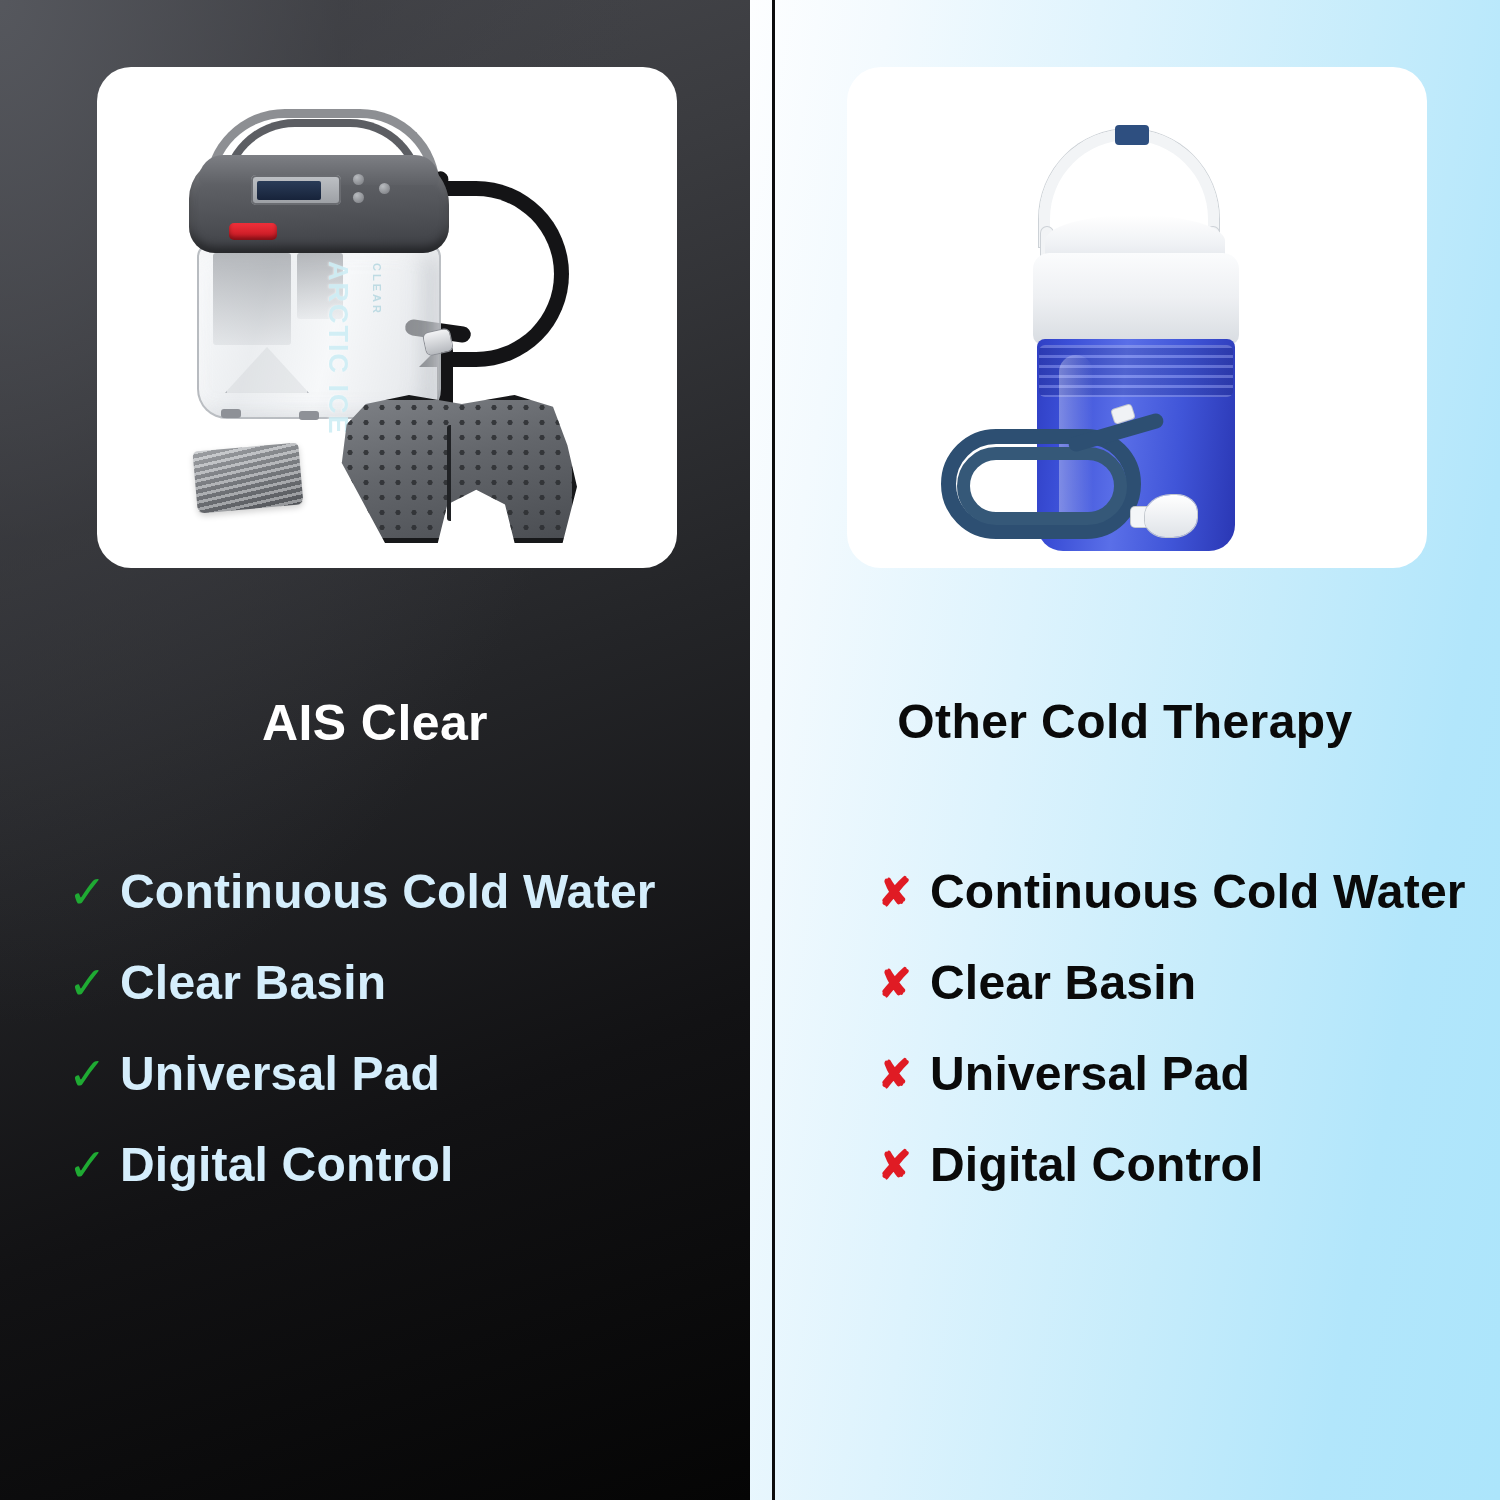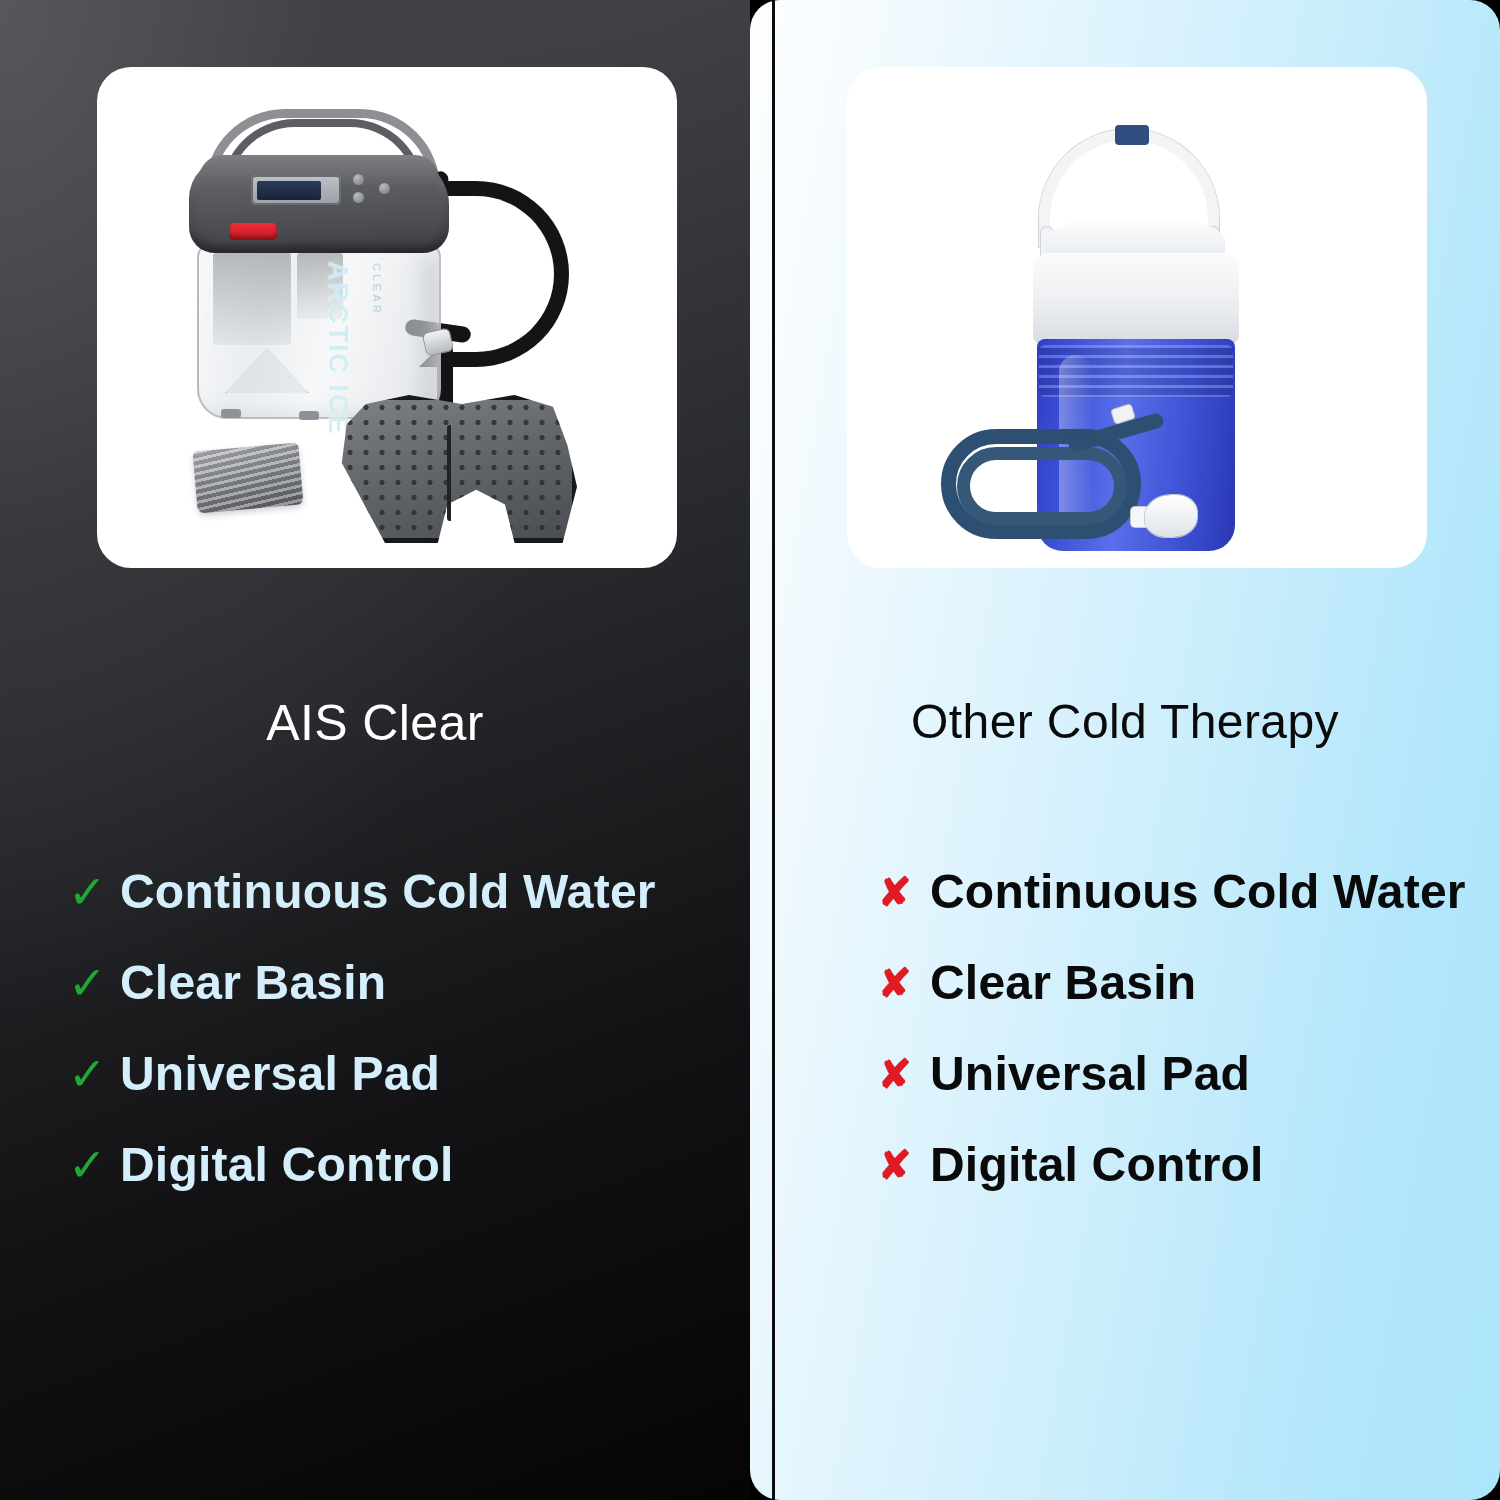--- a/index.html
+++ b/index.html
@@ -14,21 +14,20 @@
   
   .panel { position:relative; width:750px; height:1500px; overflow:hidden; }
   .panel-left {
     background:
       radial-gradient(120% 95% at 0% 0%, rgba(86,88,94,0.95) 0%, rgba(60,61,66,0.55) 38%, rgba(0,0,0,0) 72%),
       linear-gradient(160deg, #4a4b50 0%, #3a3b3f 22%, #242528 48%, #121214 72%, #050505 100%);
   }
   .panel-right {
     background:
       linear-gradient(100deg, #fdfeff 0%, #f3fafe 14%, #ddf3fd 38%, #c6ecfb 62%, #b2e6fb 82%, #ace5fb 100%);
-    border-radius: 30px;
   }
   .divider {
     position:absolute; left:772px; top:0; width:3px; height:1500px;
     background:#0c0c0d; z-index:5;
   }
 
   
   .card {
     position:absolute; left:97px; top:67px; width:580px; height:501px;
     background:#ffffff; border-radius:34px; overflow:hidden;
@@ -269,21 +268,21 @@
   .jug-hose-tip {
     position:absolute; left:196px; top:300px; width:20px; height:14px;
     background:#f0f2f5; border-radius:3px; transform:rotate(-18deg);
     box-shadow:0 0 0 1px #c3c8ce;
   }
 
   
   .title {
     position:absolute; left:0; width:750px; text-align:center;
     top:694px;
-    font-size:50px; font-weight:normal; letter-spacing:.4px;
+    font-size:50px; font-weight:bold; letter-spacing:.4px;
     font-family:"Liberation Sans", sans-serif;
   }
   .panel-left  .title { color:#ffffff; }
   .panel-right .title { color:#0a0a0a; font-size:48px; }
 
   
   .features { position:absolute; top:846px; width:750px; }
   .panel-left  .features { left:0;  padding-left:68px; }
   .panel-right .features { left:0;  padding-left:128px; }
 

